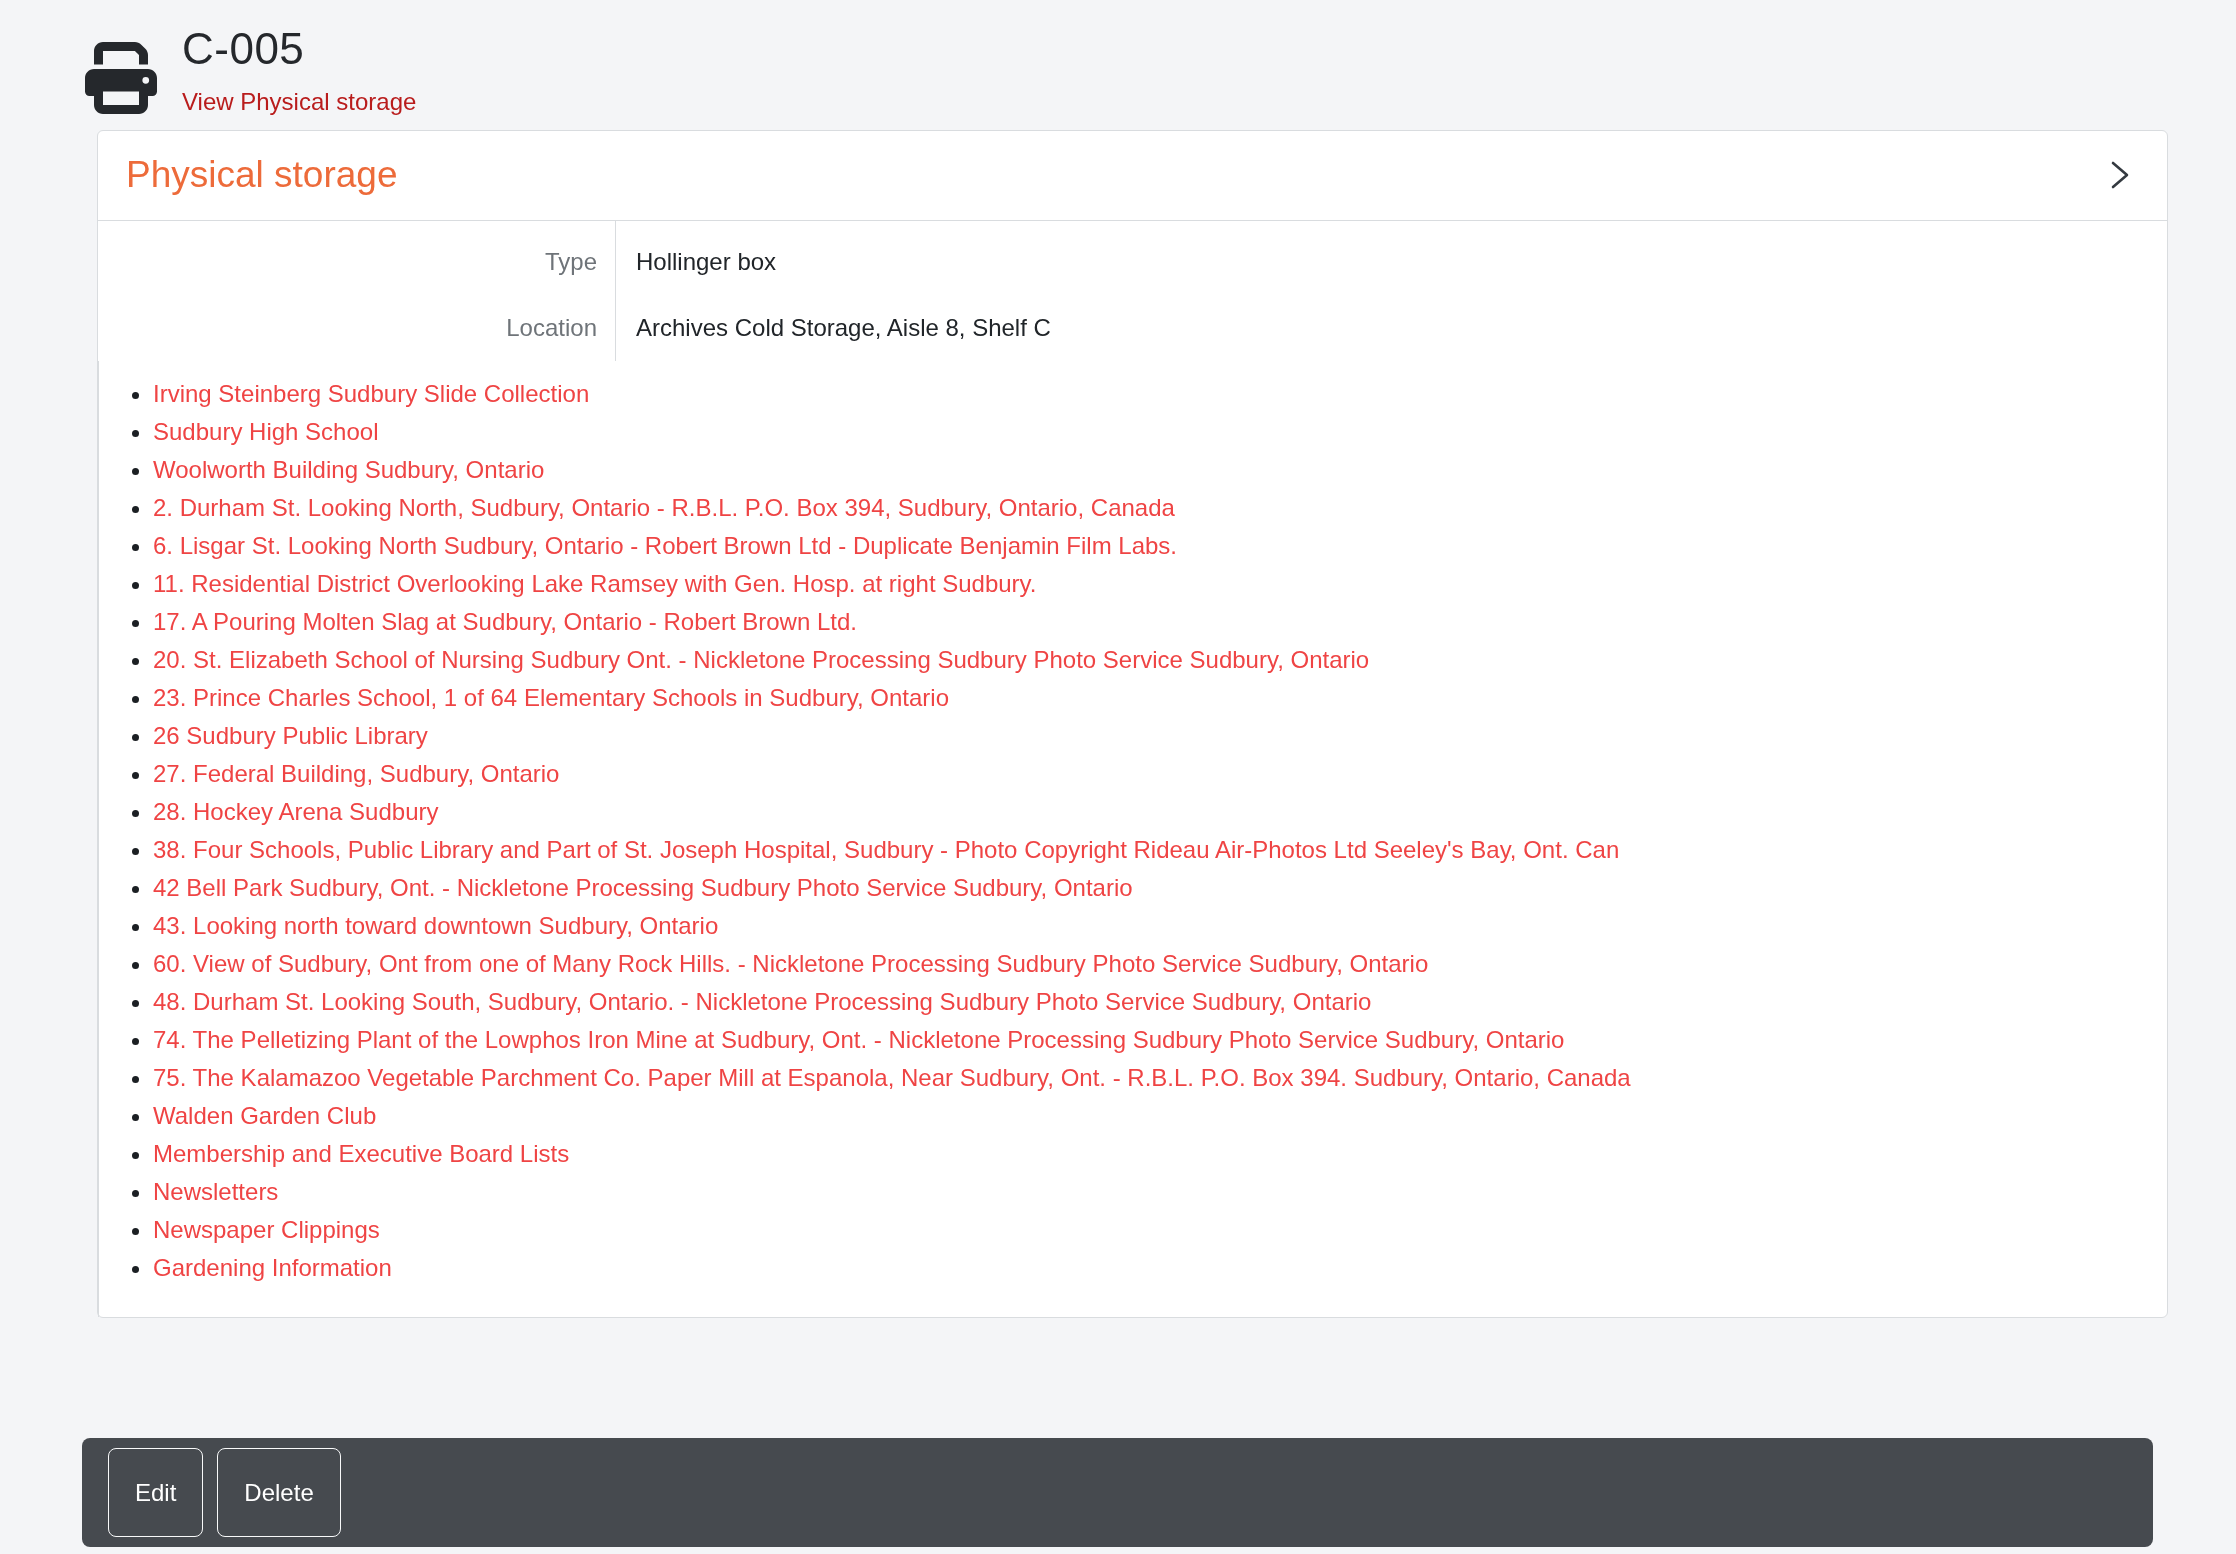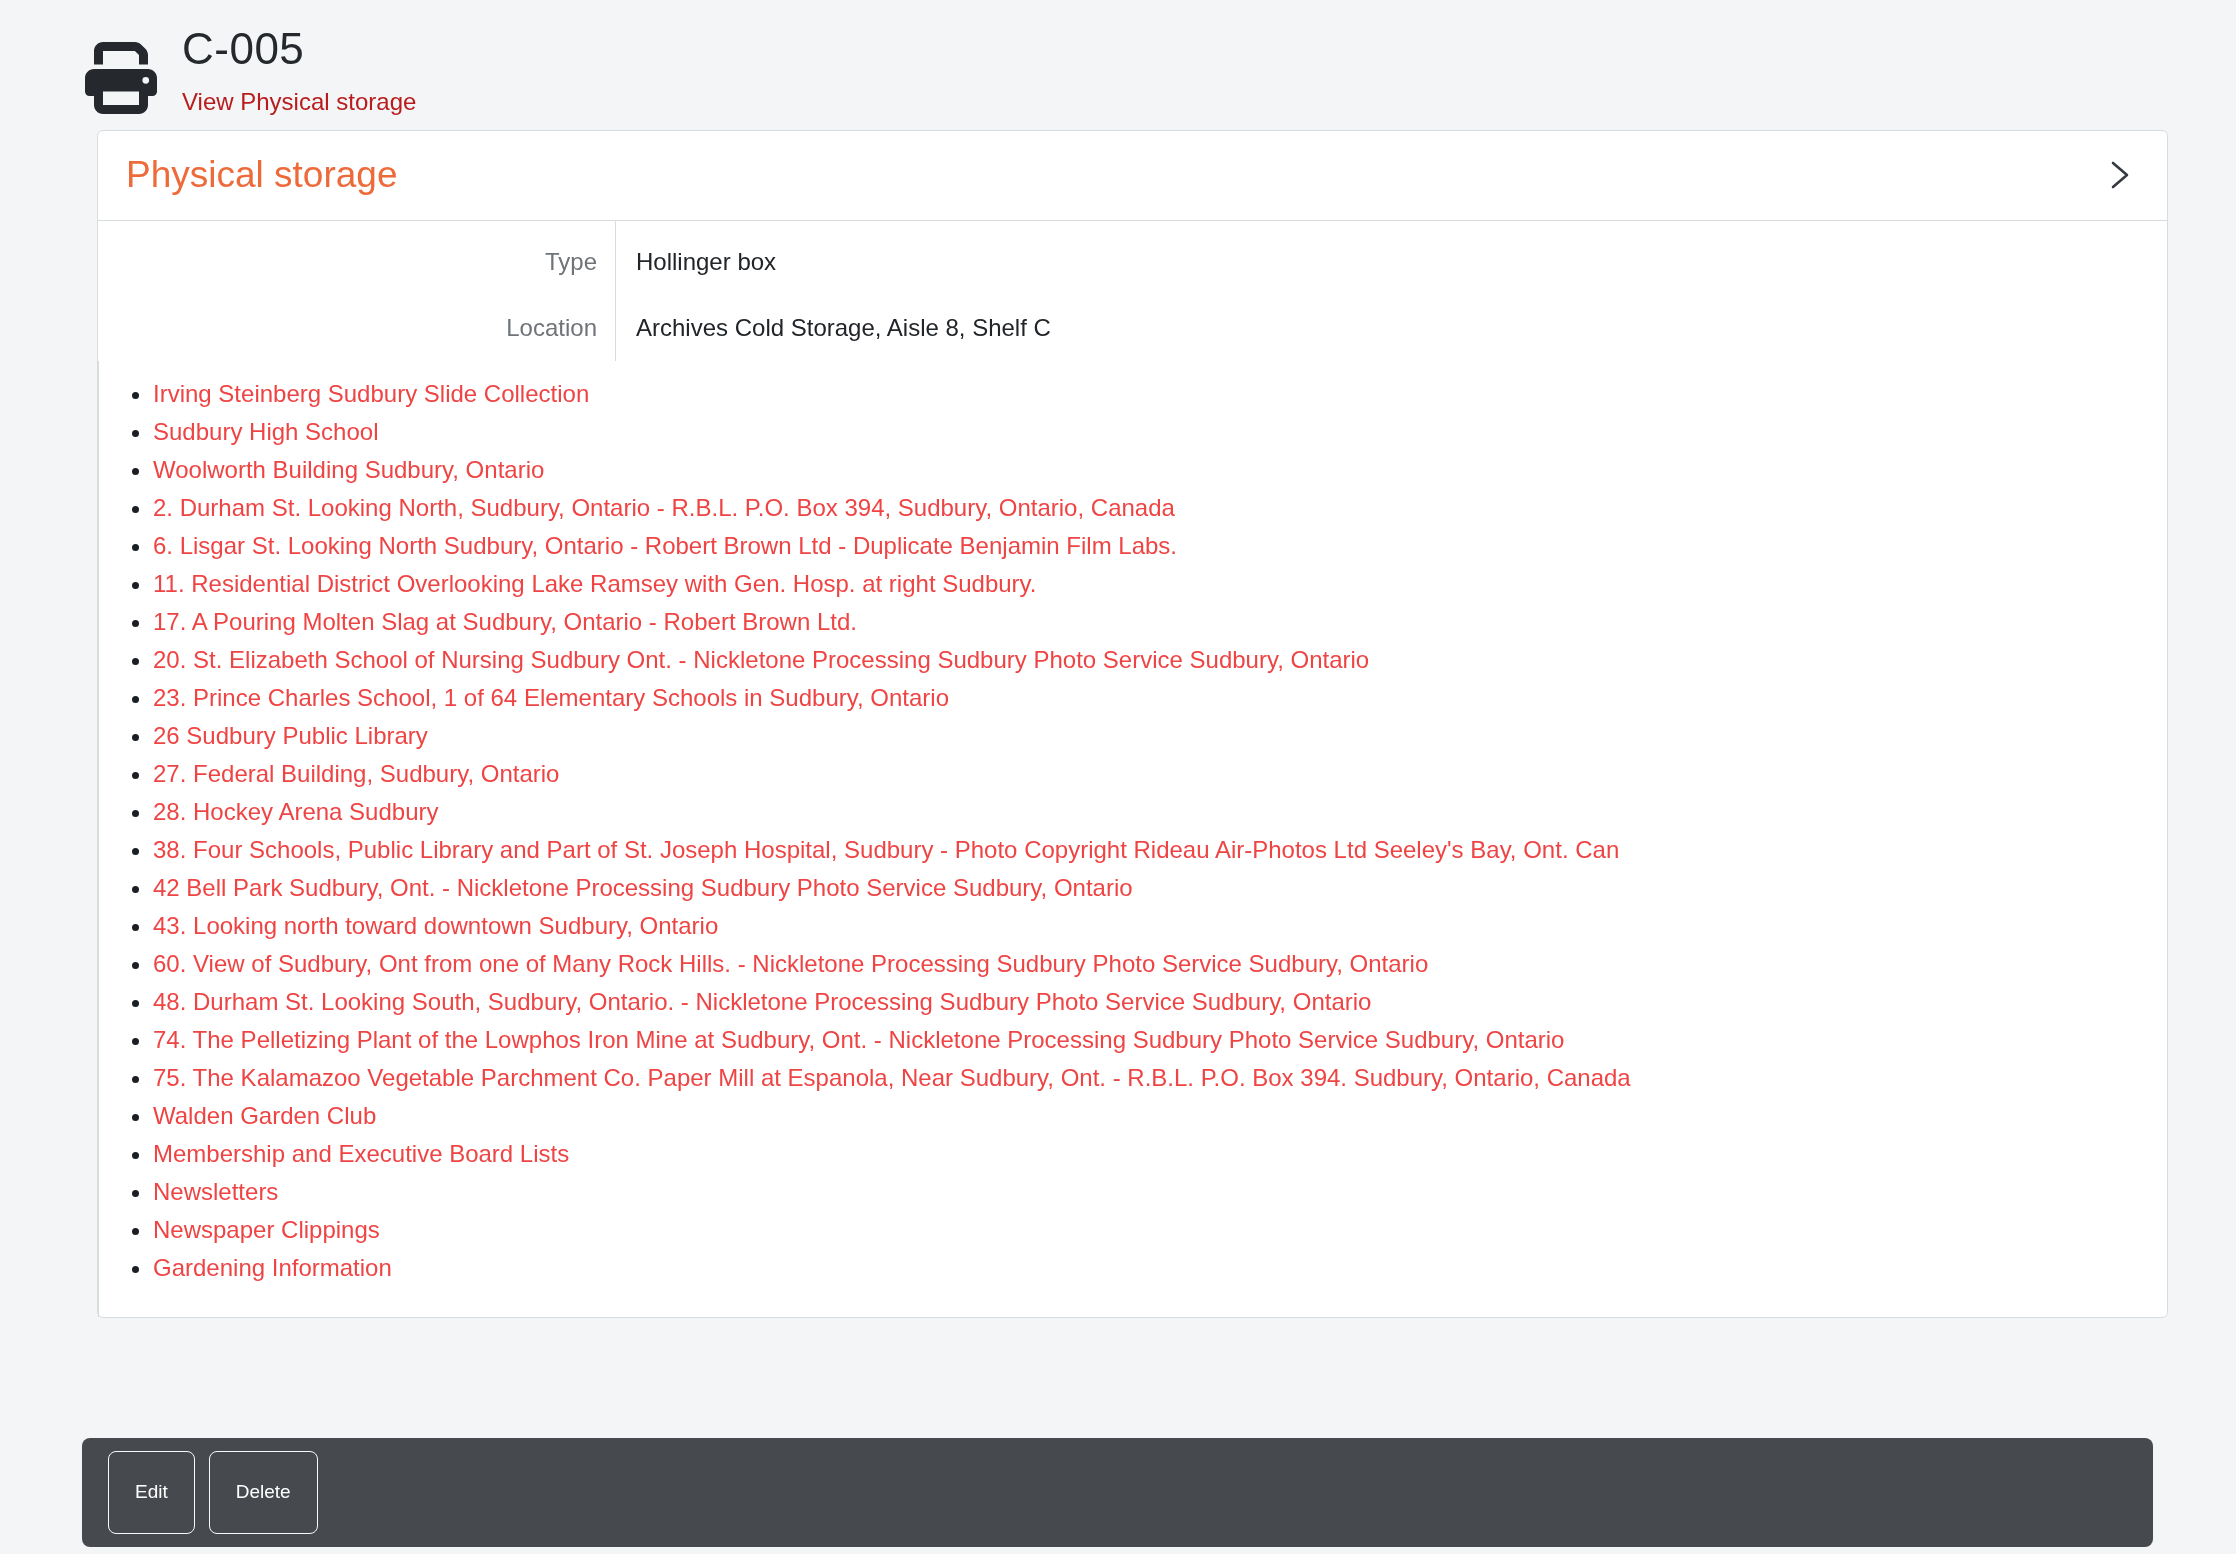--- a/index.html
+++ b/index.html
@@ -86,21 +86,21 @@
     border-radius: 8px;
     display: flex; align-items: center;
     padding-left: 26px; gap: 14px;
   }
   .action-btn {
     background: transparent;
     color: #ffffff;
     border: 1px solid #f8f9fa;
     border-radius: 8px;
     font-family: "Liberation Sans", sans-serif;
-    font-size: 19px;
+    font-size: 24px;
     padding: 27px 26px;
     line-height: 1.4;
     cursor: pointer;
   }
 </style>
 </head>
 <body>
 
 <div class="page">
 

